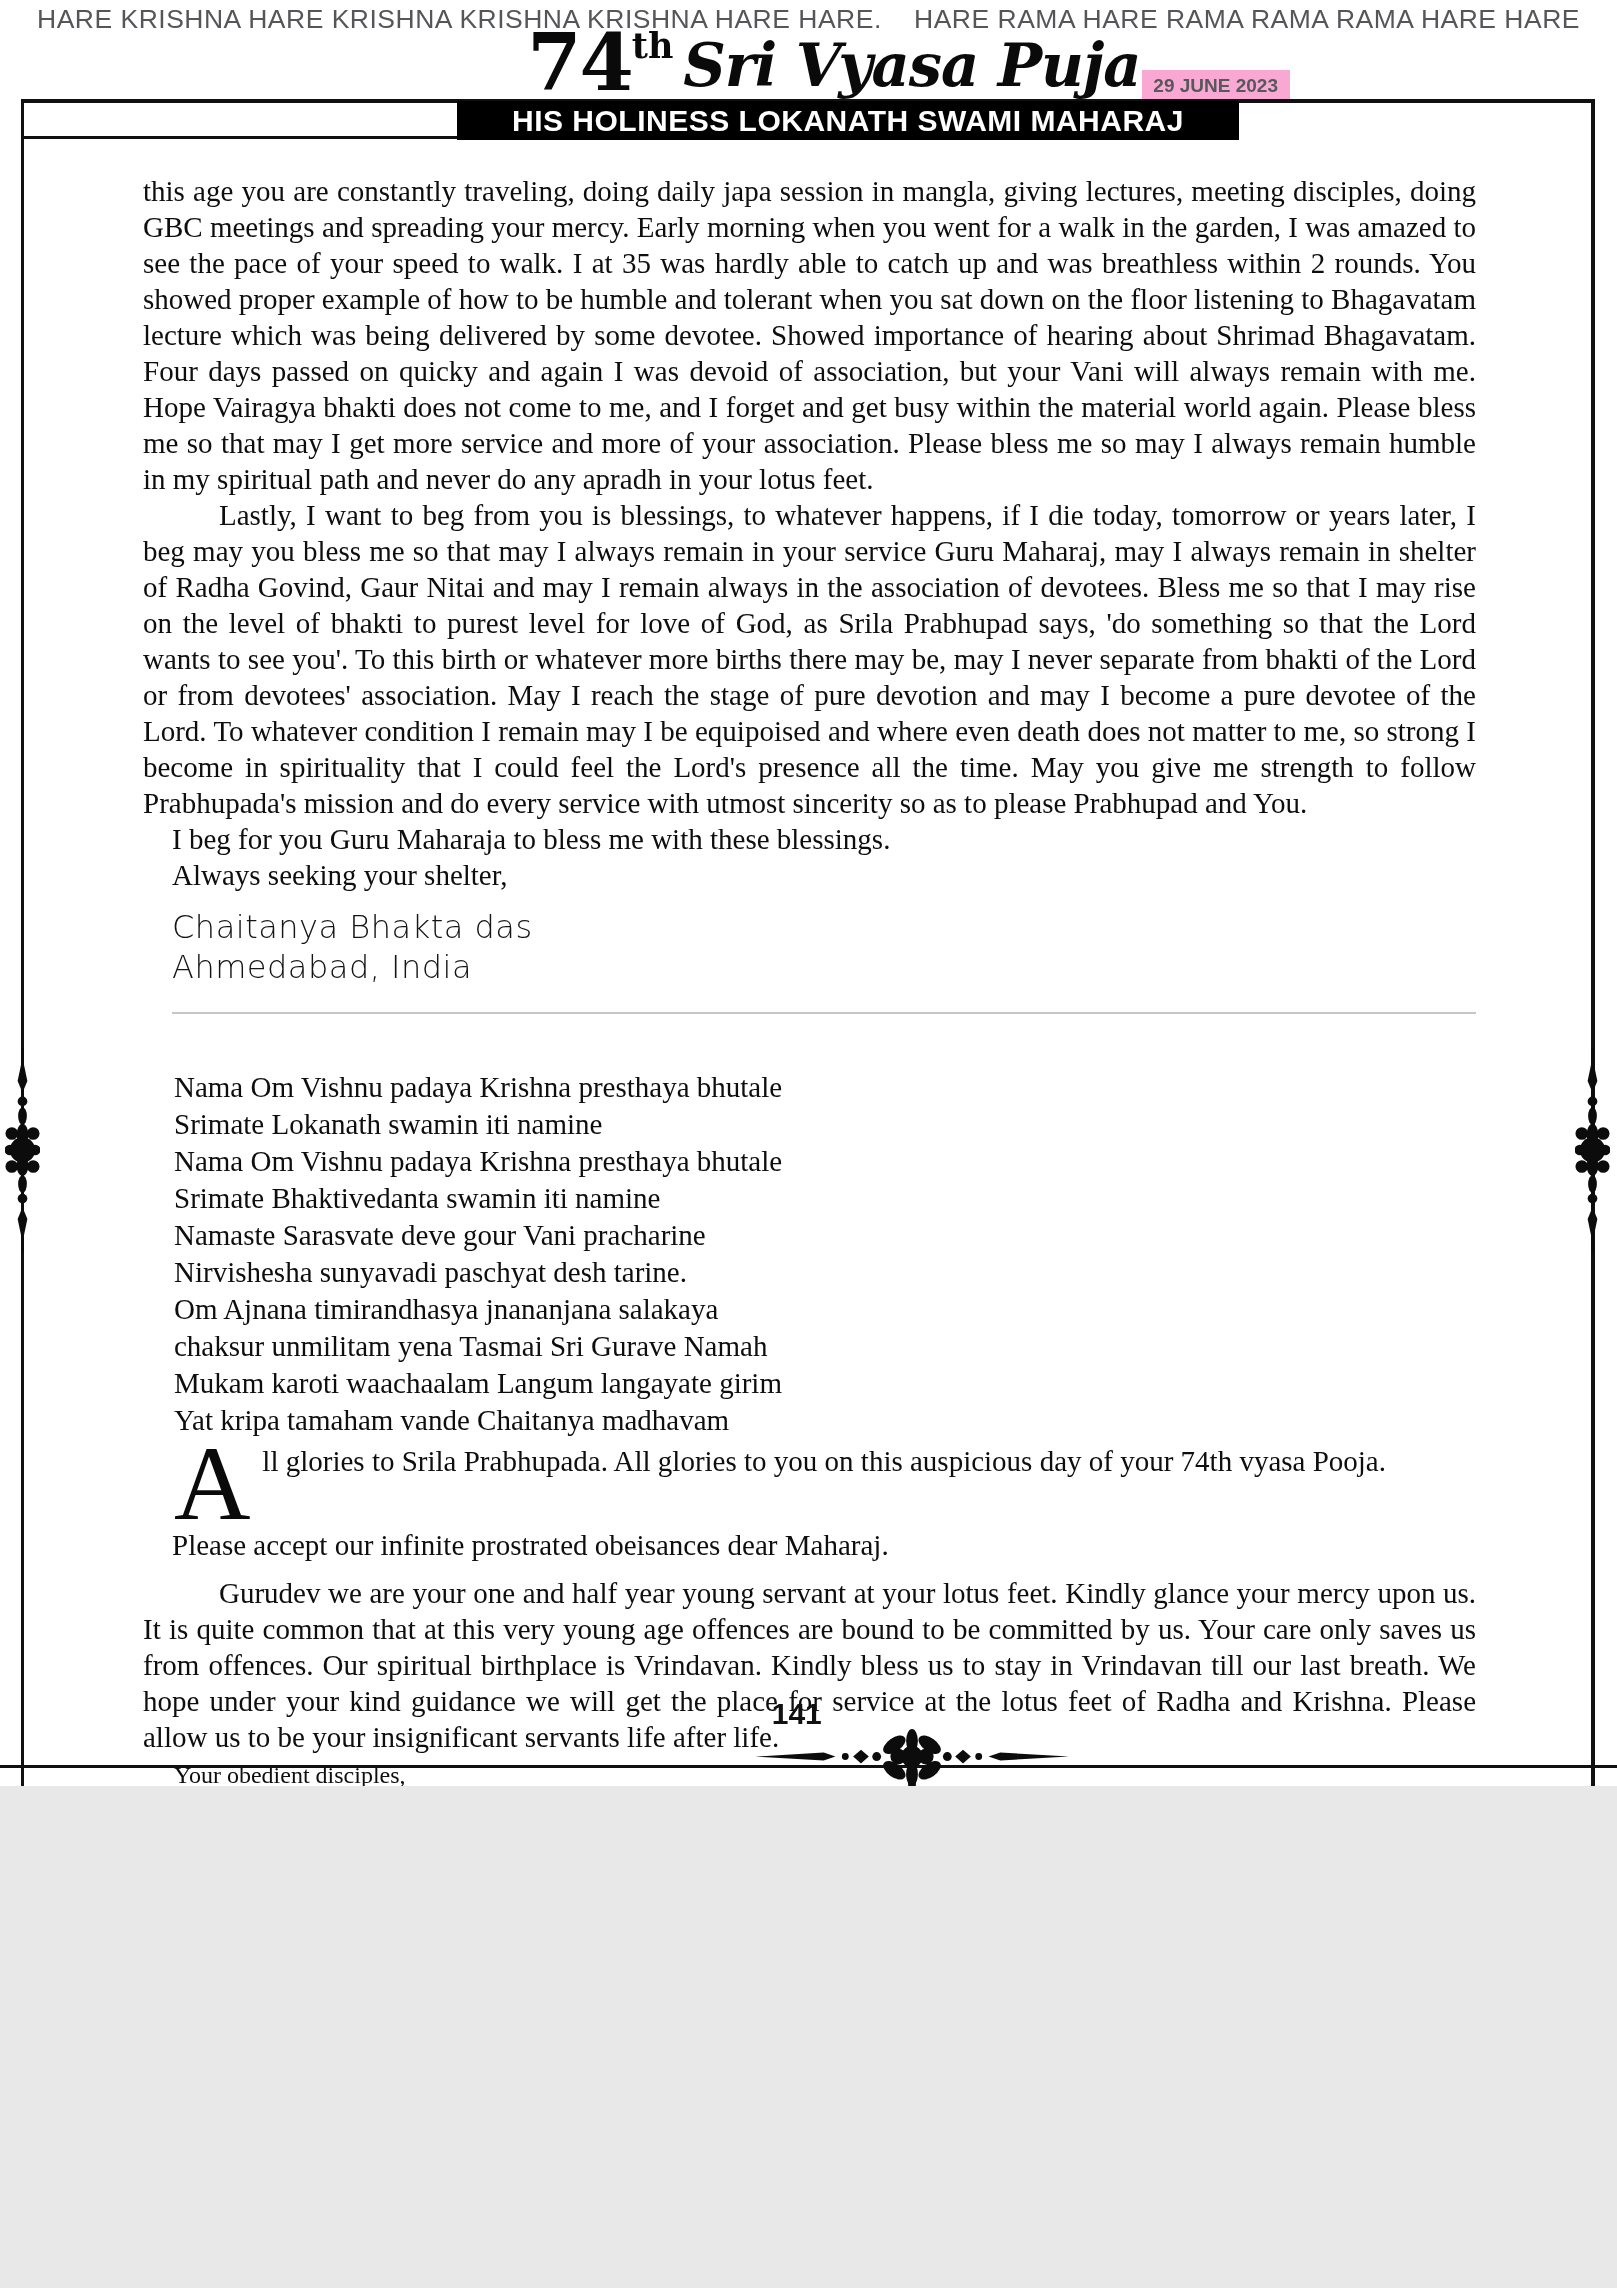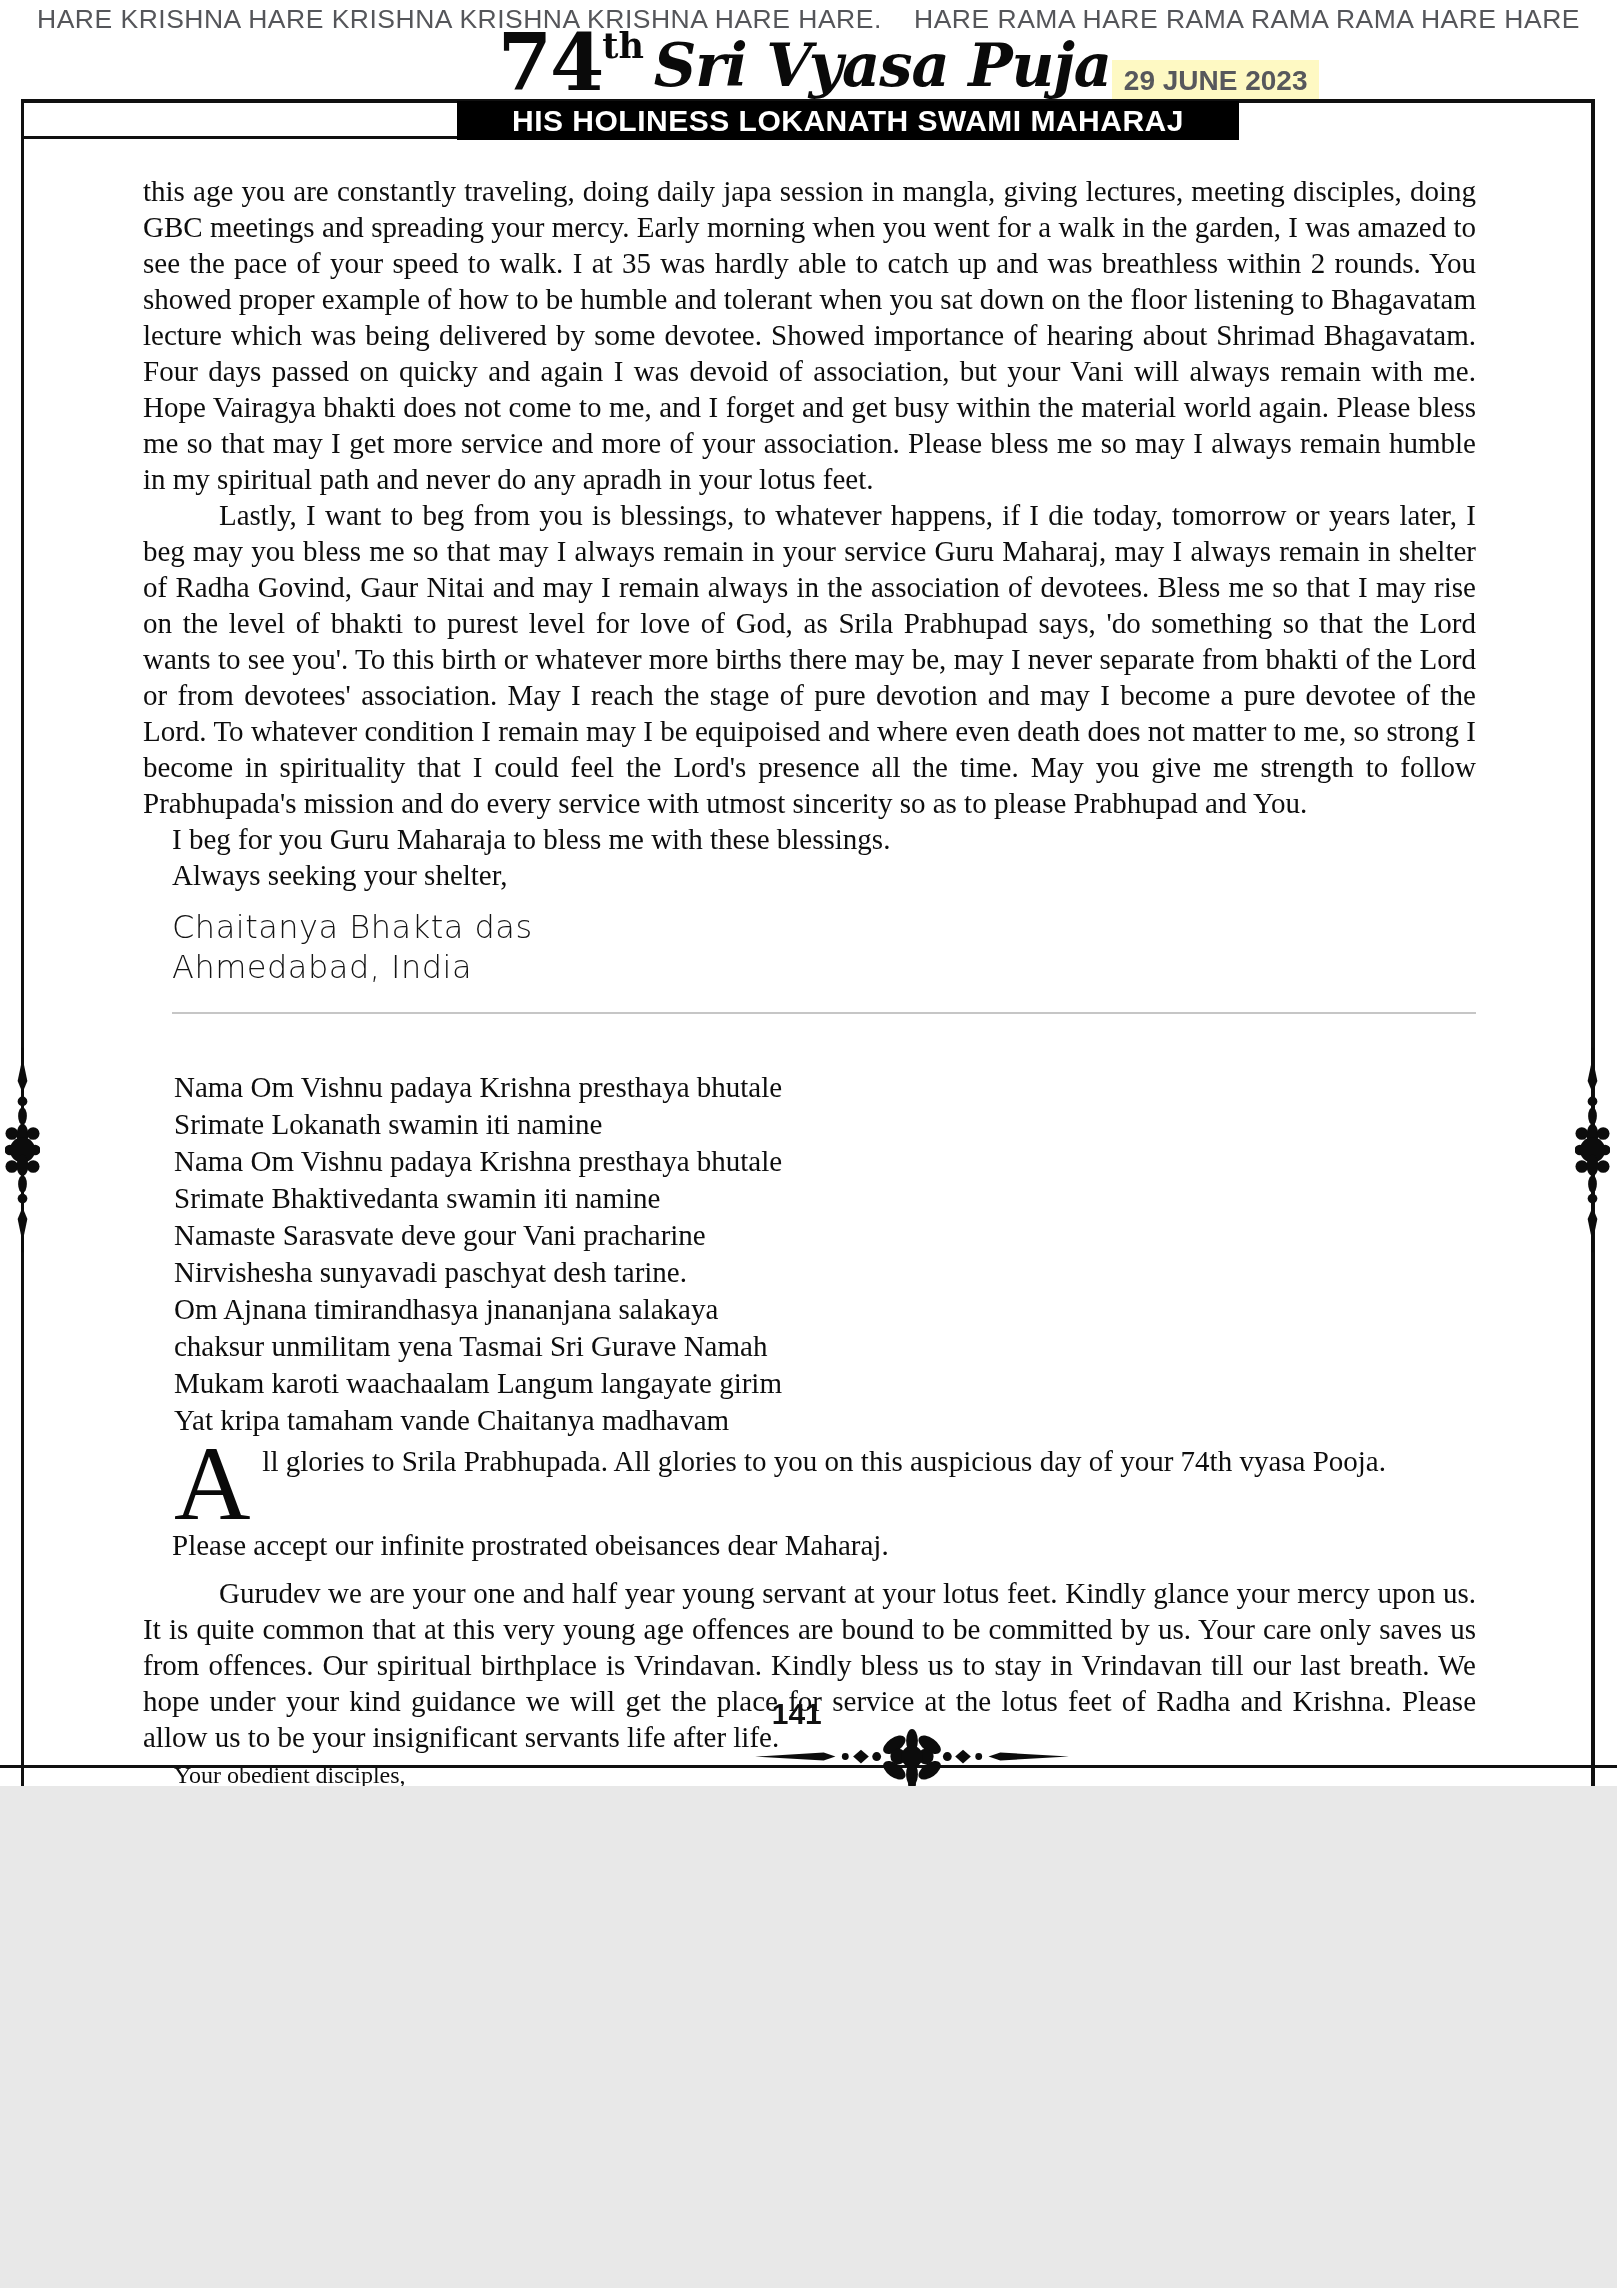--- a/index.html
+++ b/index.html
@@ -35,21 +35,21 @@
     font-size:35px;line-height:35px;vertical-align:top;
     position:relative;top:-33px;color:#0a0a0a;
   }
   .title-script{
     font-family:"DejaVu Serif", serif;font-weight:bold;font-style:italic;
     font-size:59px;line-height:61px;letter-spacing:-1px;color:#0a0a0a;
     margin-left:9.8px;
   }
   .date-badge{
     font-family:"Liberation Sans", sans-serif;font-weight:bold;
-    font-size:28px;color:#57585c;background:#fef9c3;
+    font-size:19px;color:#57585c;background:#f9a8d4;
     padding:4.9px 11.8px;margin-left:1px;position:relative;top:5.9px;
     white-space:nowrap;
   }
   
   .frame-top{position:absolute;top:99px;left:20.6px;right:22.5px;height:3.9px;background:#101010;}
   .frame-sub{position:absolute;top:136px;left:20.6px;width:438px;height:2.9px;background:#101010;}
   .frame-left{position:absolute;top:99px;left:20.6px;width:3.9px;height:2168px;background:#101010;}
   .frame-right{position:absolute;top:99px;right:22.5px;width:3.9px;height:2168px;background:#101010;}
   .banner{
     position:absolute;top:101px;left:457px;width:782px;height:39px;

